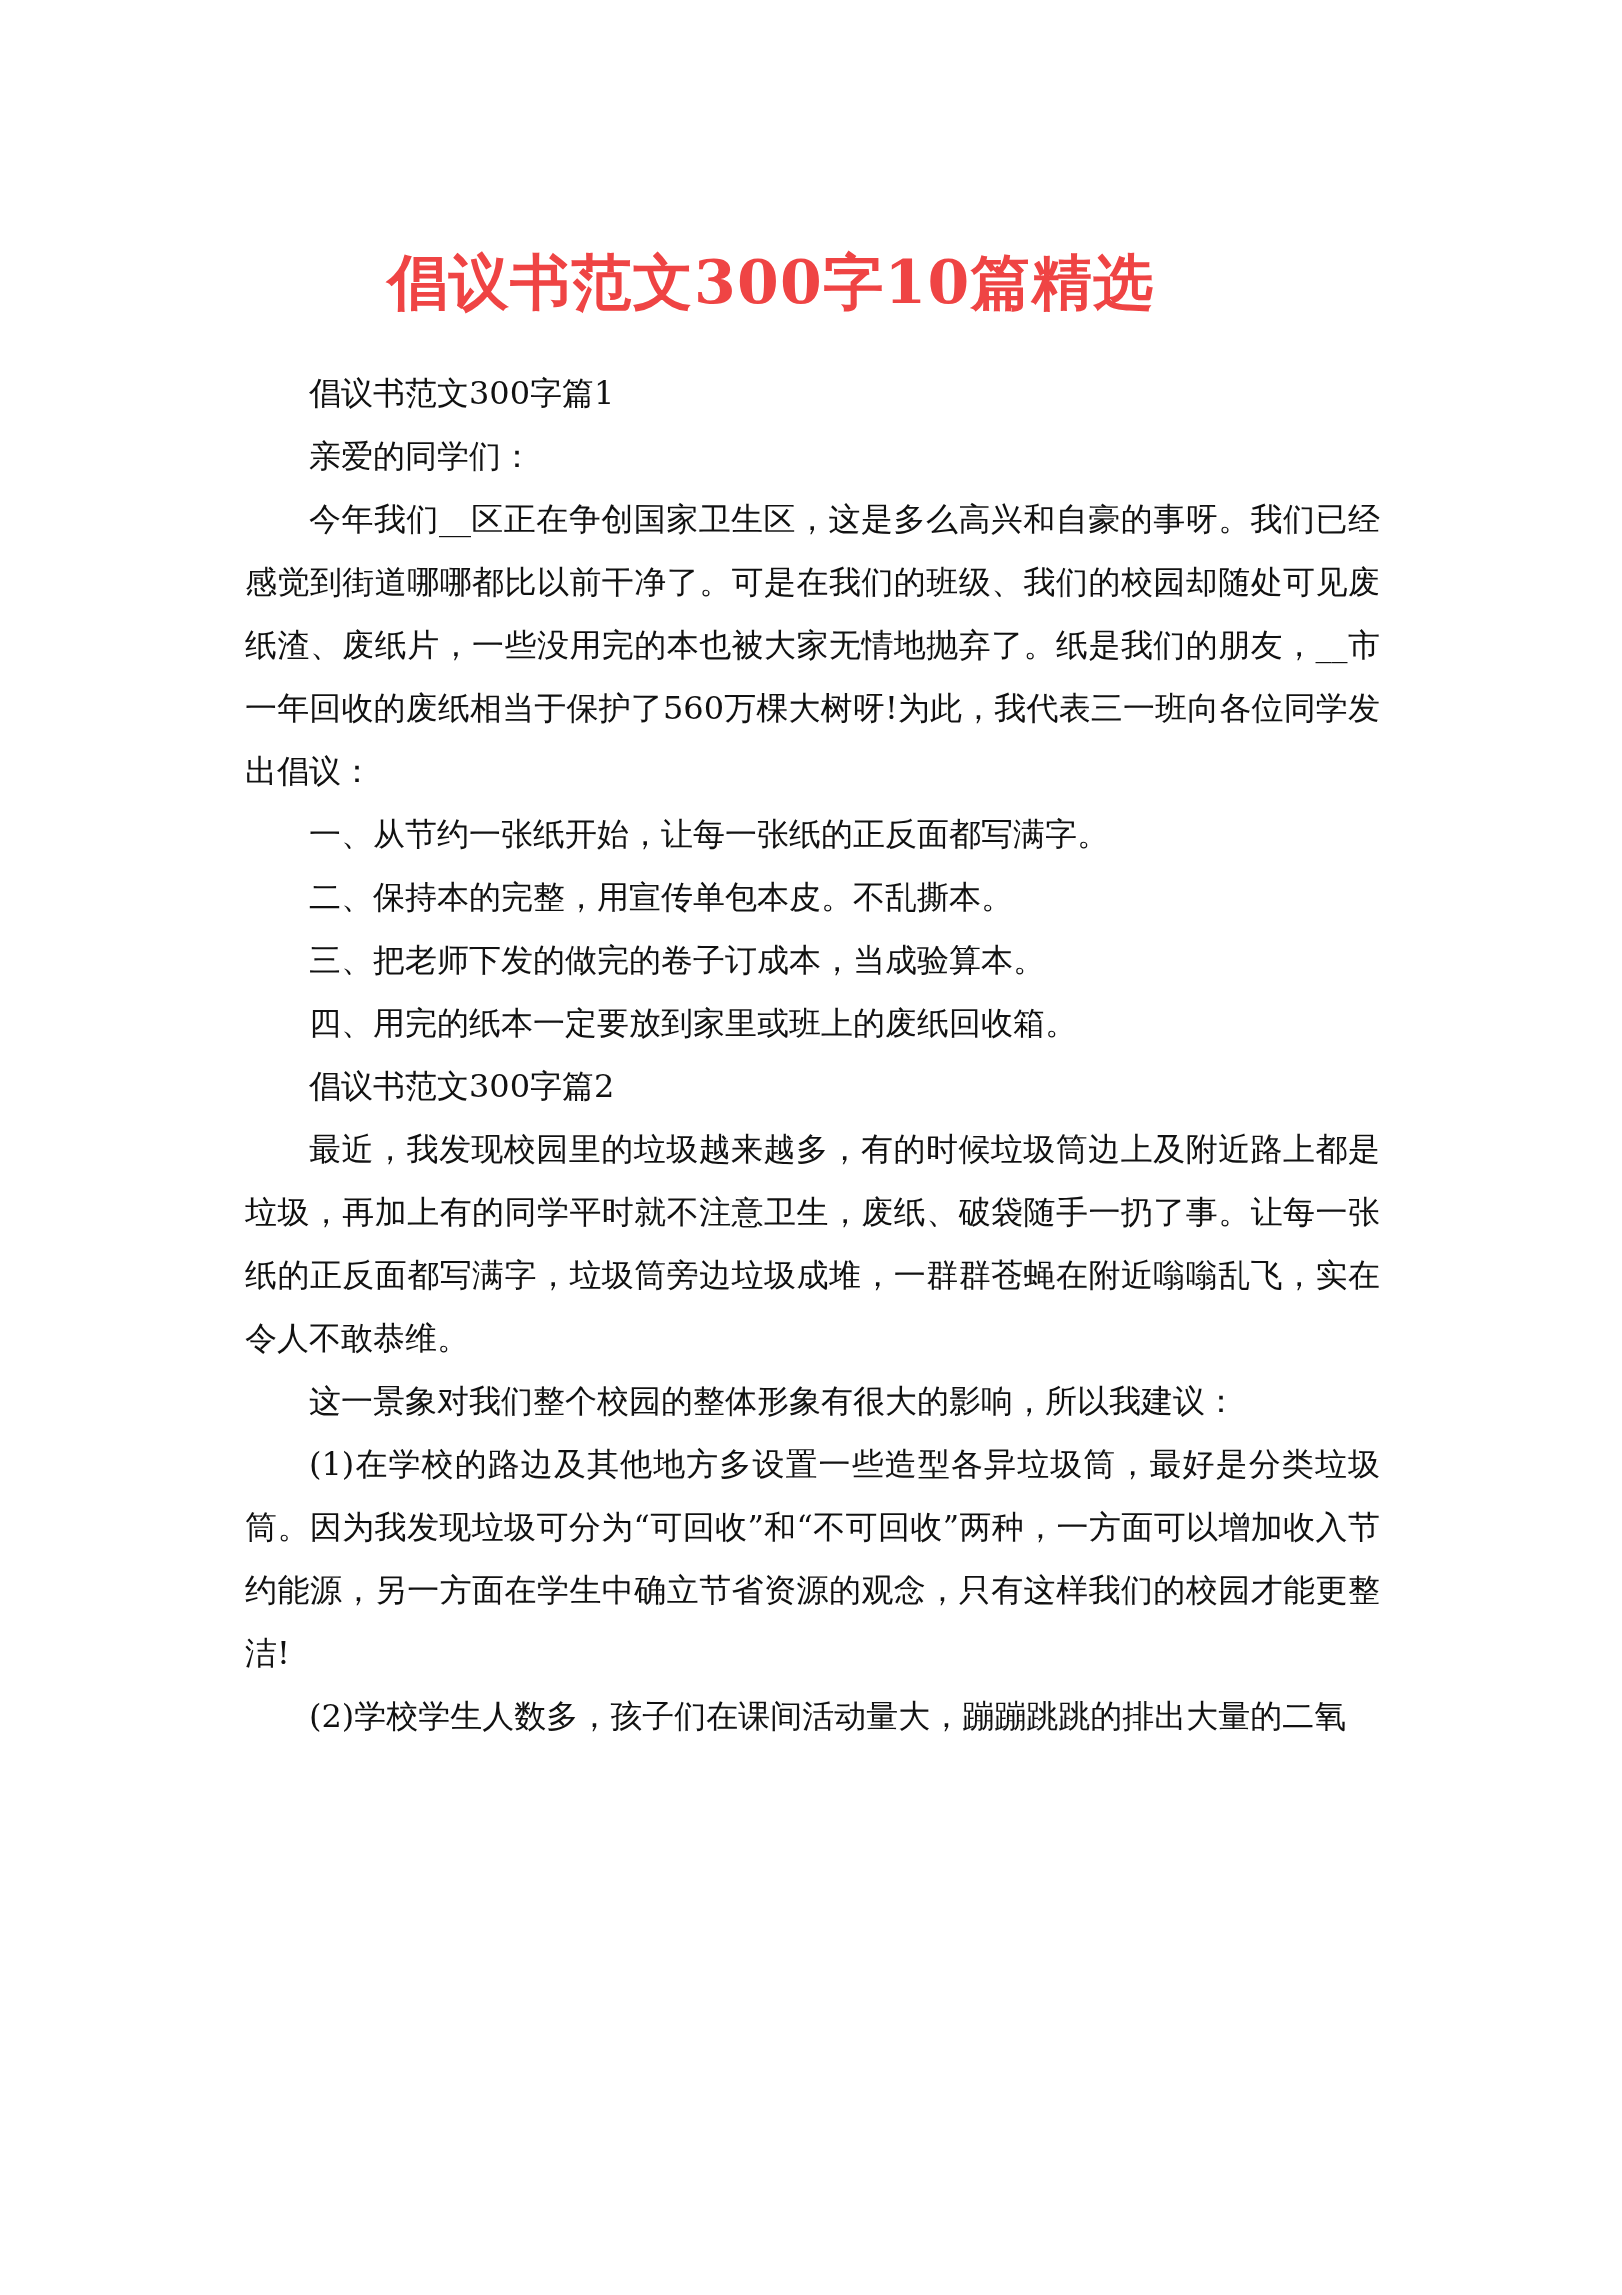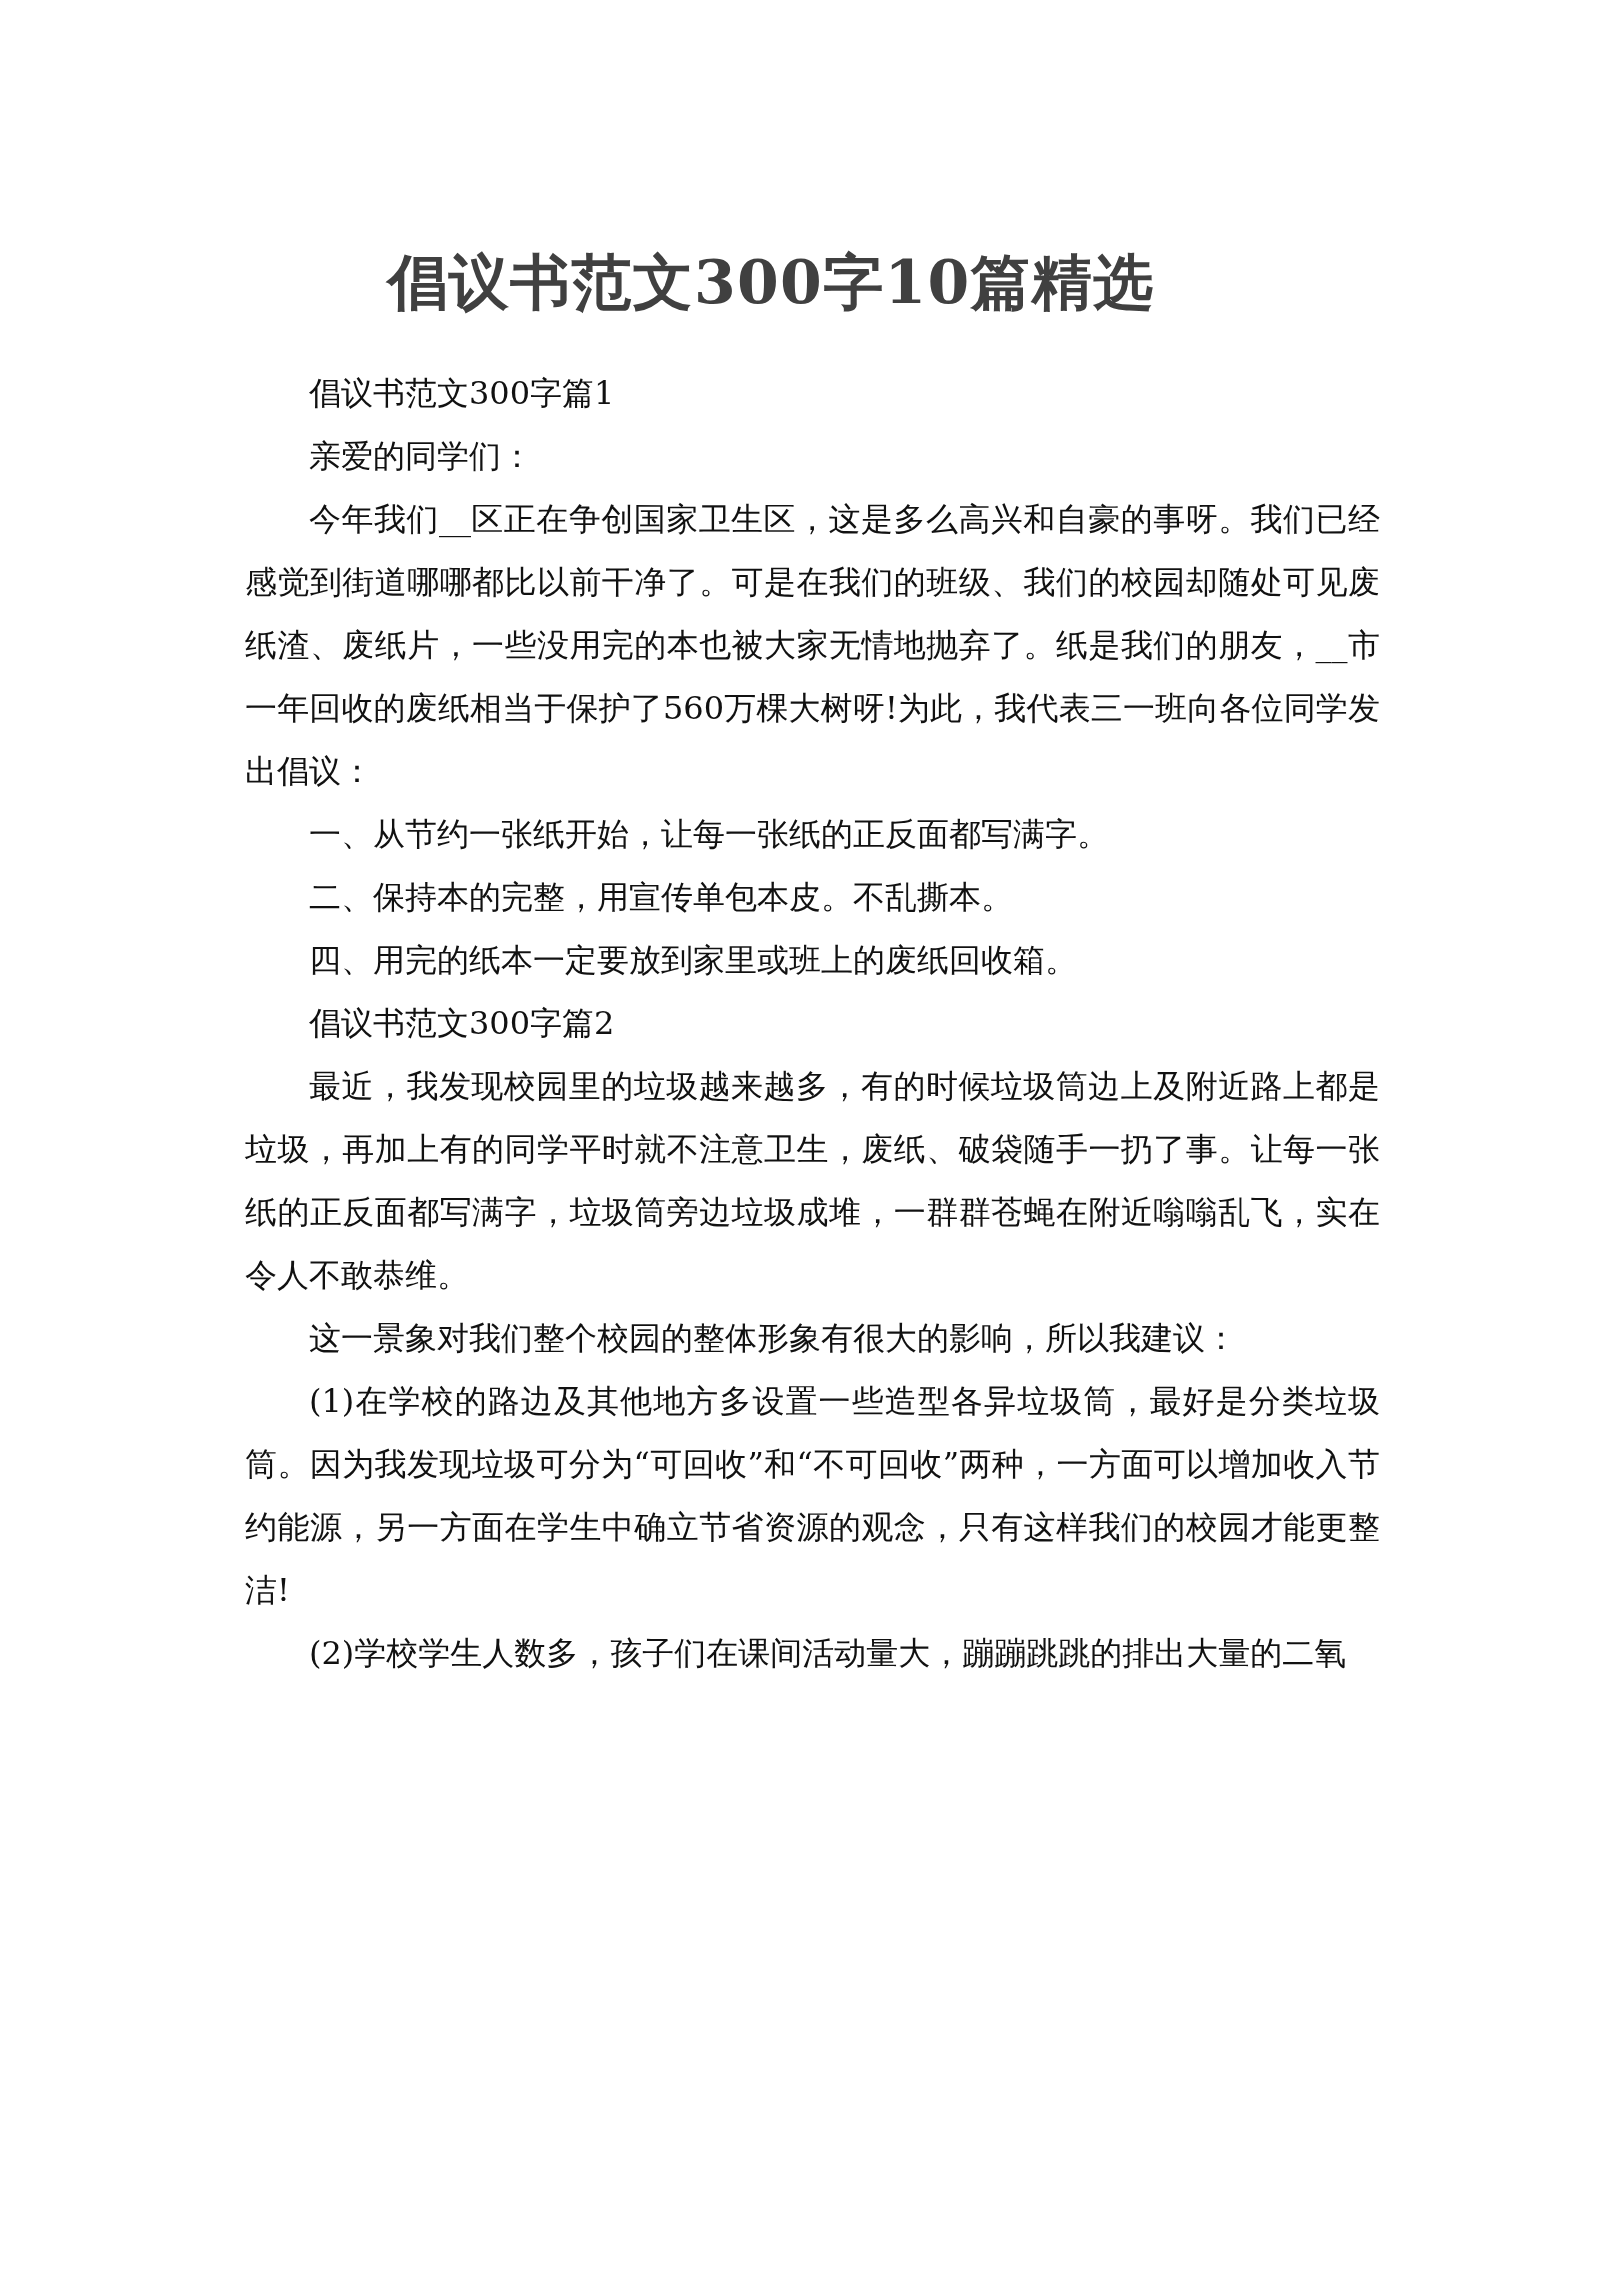--- a/index.html
+++ b/index.html
@@ -1,35 +1,36 @@
 <!DOCTYPE html>
 <html style="font-size:10.5px"><head>
 <meta charset="utf-8">
 <style>
   html, body { margin: 0; padding: 0; background: #ffffff; }
   body { width: 1623px; height: 2295px; position: relative; overflow: hidden;
          font-family: "DejaVu Serif", "Liberation Serif", serif; color: #111111; }
   .page-title { position: absolute; top: 196px; left: 0; width: 1542px; text-align: center;
-                font-size: 60px; line-height: 92px; letter-spacing: 1.3px; color: #404040; }
+                font-size: 60px; line-height: 92px; letter-spacing: 1.3px; color: #ef4444; }
   .content { position: absolute; top: 362px; left: 245px; width: 1135px; }
   .para { margin: 0; font-size: 32px; line-height: 63px; text-align: justify;
           text-align-last: left; word-break: break-all; }
   .indent { text-indent: 64px; }
 </style>
 </head>
 <body>
 
 <h1 class="page-title">倡议书范文300字10篇精选</h1>
 
 <div class="content">
   <p class="para indent">倡议书范文300字篇1</p>
   <p class="para indent">亲爱的同学们：</p>
   <p class="para indent">今年我们__区正在争创国家卫生区，这是多么高兴和自豪的事呀。我们已经感觉到街道哪哪都比以前干净了。可是在我们的班级、我们的校园却随处可见废纸渣、废纸片，一些没用完的本也被大家无情地抛弃了。纸是我们的朋友，__市一年回收的废纸相当于保护了560万棵大树呀!为此，我代表三一班向各位同学发出倡议：</p>
   <p class="para indent">一、从节约一张纸开始，让每一张纸的正反面都写满字。</p>
   <p class="para indent">二、保持本的完整，用宣传单包本皮。不乱撕本。</p>
+  <p class="para indent">三、把老师下发的做完的卷子订成本，当成验算本。</p>
   <p class="para indent">四、用完的纸本一定要放到家里或班上的废纸回收箱。</p>
   <p class="para indent">倡议书范文300字篇2</p>
   <p class="para indent">最近，我发现校园里的垃圾越来越多，有的时候垃圾筒边上及附近路上都是垃圾，再加上有的同学平时就不注意卫生，废纸、破袋随手一扔了事。让每一张纸的正反面都写满字，垃圾筒旁边垃圾成堆，一群群苍蝇在附近嗡嗡乱飞，实在令人不敢恭维。</p>
   <p class="para indent">这一景象对我们整个校园的整体形象有很大的影响，所以我建议：</p>
   <p class="para indent">(1)在学校的路边及其他地方多设置一些造型各异垃圾筒，最好是分类垃圾筒。因为我发现垃圾可分为“可回收”和“不可回收”两种，一方面可以增加收入节约能源，另一方面在学生中确立节省资源的观念，只有这样我们的校园才能更整洁!</p>
   <p class="para indent">(2)学校学生人数多，孩子们在课间活动量大，蹦蹦跳跳的排出大量的二氧</p>
 </div>
 
 
 </body></html>

